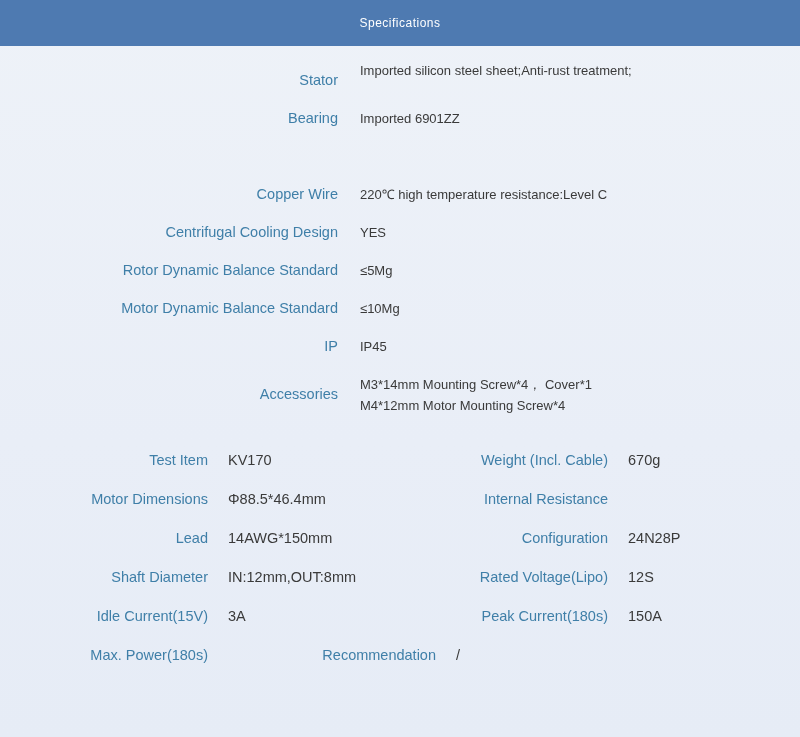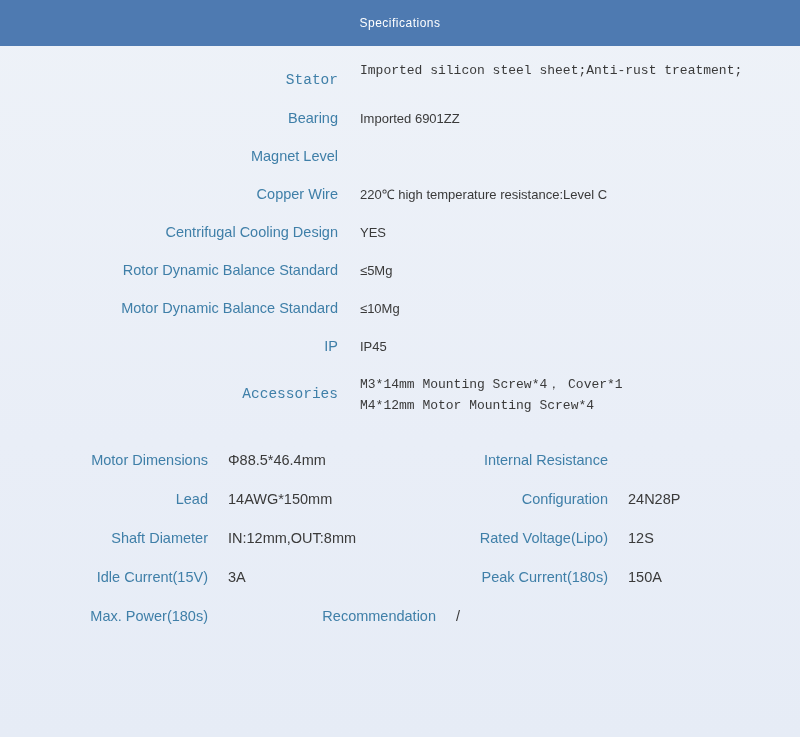--- a/index.html
+++ b/index.html
@@ -51,21 +51,21 @@
     font-size: 14.5px;
     line-height: 21px;
   }
   .spec-value {
     flex: 1;
     color: #3a3a3a;
     font-size: 13px;
     line-height: 21px;
     padding-right: 30px;
   }
-  .spec-row.two-line { min-height: 48px; font-family: Liberation Mono, monospace; }
+  .spec-row.two-line { min-height: 48px; }
   .spec-row .val-line { display: block; }
 
   
   .spec-row.two-line .spec-label { padding-top: 10px; }
 
   
   .bottom-section {
     margin-top: 18px;
   }
   .grid-row {
@@ -111,21 +111,20 @@
         <span class="val-line">Imported silicon steel sheet;Anti-rust treatment;</span>
       </div>
     </div>
 
     <div class="spec-row">
       <div class="spec-label">Bearing</div>
       <div class="spec-value">Imported 6901ZZ</div>
     </div>
 
     <div class="spec-row">
-      <div class="spec-label">Magnet Level</div>
     </div>
 
     <div class="spec-row">
       <div class="spec-label">Copper Wire</div>
       <div class="spec-value">220℃ high temperature resistance:Level C</div>
     </div>
 
 
     <div class="spec-row">
       <div class="spec-label">Centrifugal Cooling Design</div>
@@ -152,20 +151,26 @@
       <div class="spec-value">
         <span class="val-line">M3*14mm Mounting Screw*4， Cover*1</span>
         <span class="val-line">M4*12mm Motor Mounting Screw*4</span>
       </div>
     </div>
 
   </div>
 
   <div class="bottom-section">
 
+    <div class="grid-row">
+      <div class="cell-label">Test Item</div>
+      <div class="cell-value">KV170</div>
+      <div class="cell-label second">Weight (Incl. Cable)</div>
+      <div class="cell-value second">670g</div>
+    </div>
 
     <div class="grid-row">
       <div class="cell-label">Motor Dimensions</div>
       <div class="cell-value">Φ88.5*46.4mm</div>
       <div class="cell-label second">Internal Resistance</div>
     </div>
 
     <div class="grid-row">
       <div class="cell-label">Lead</div>
       <div class="cell-value">14AWG*150mm</div>

